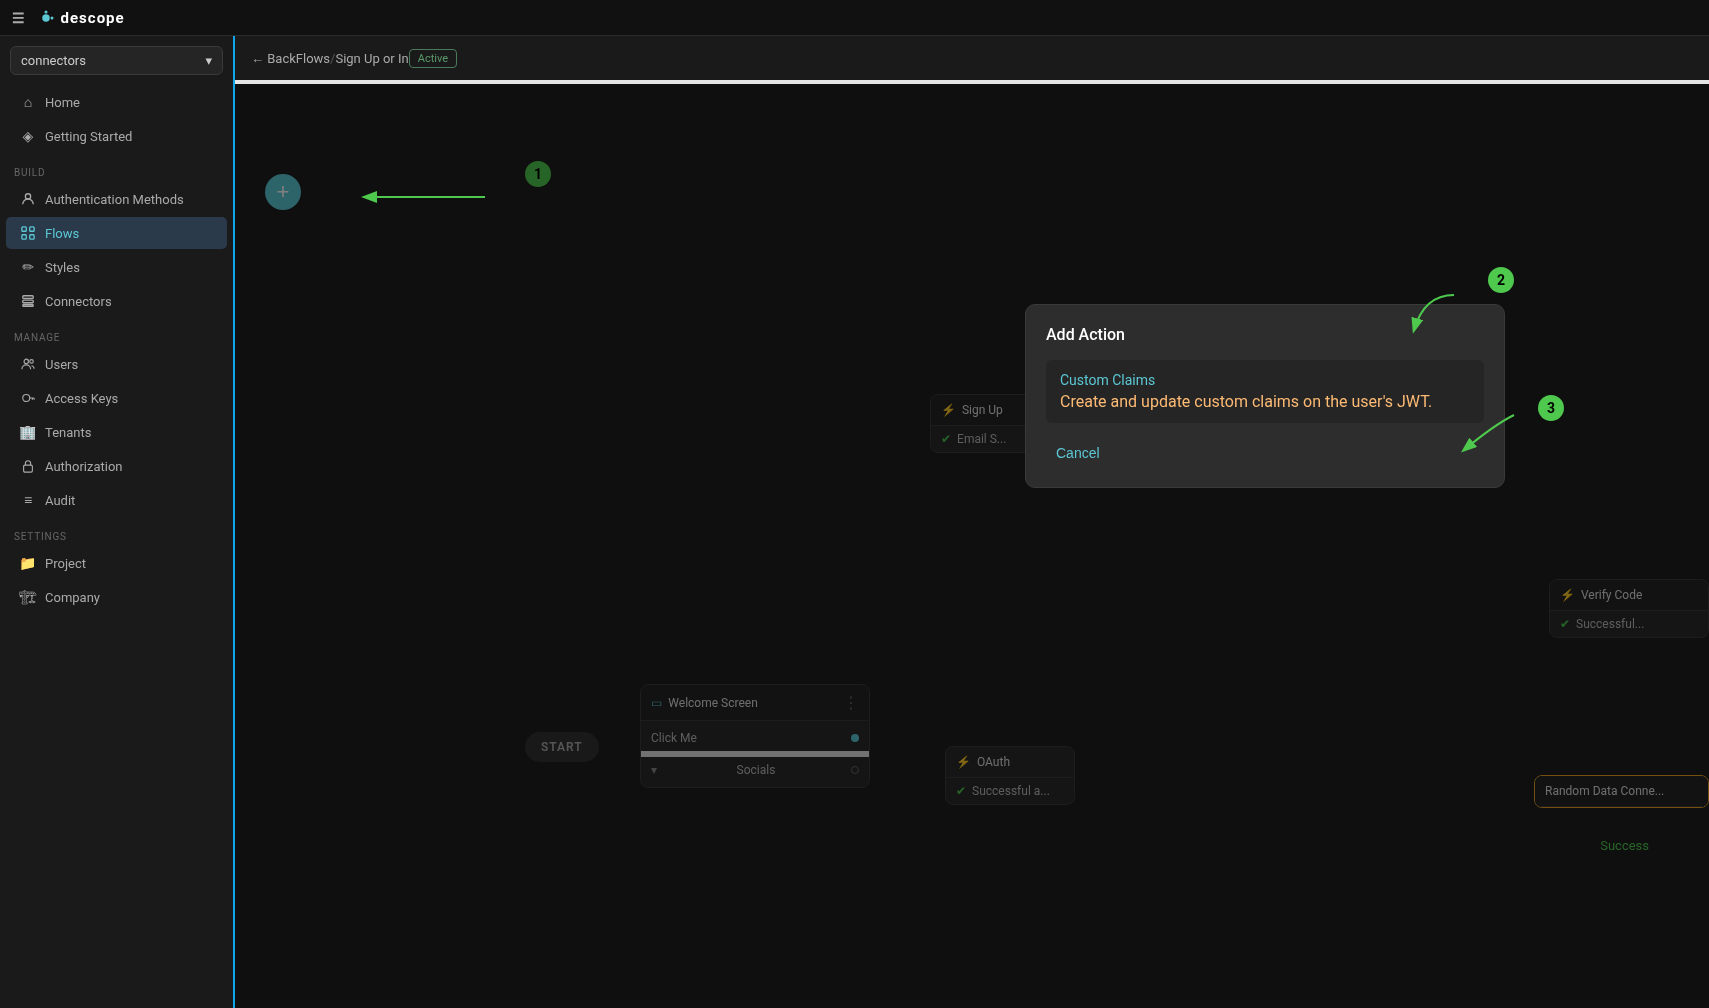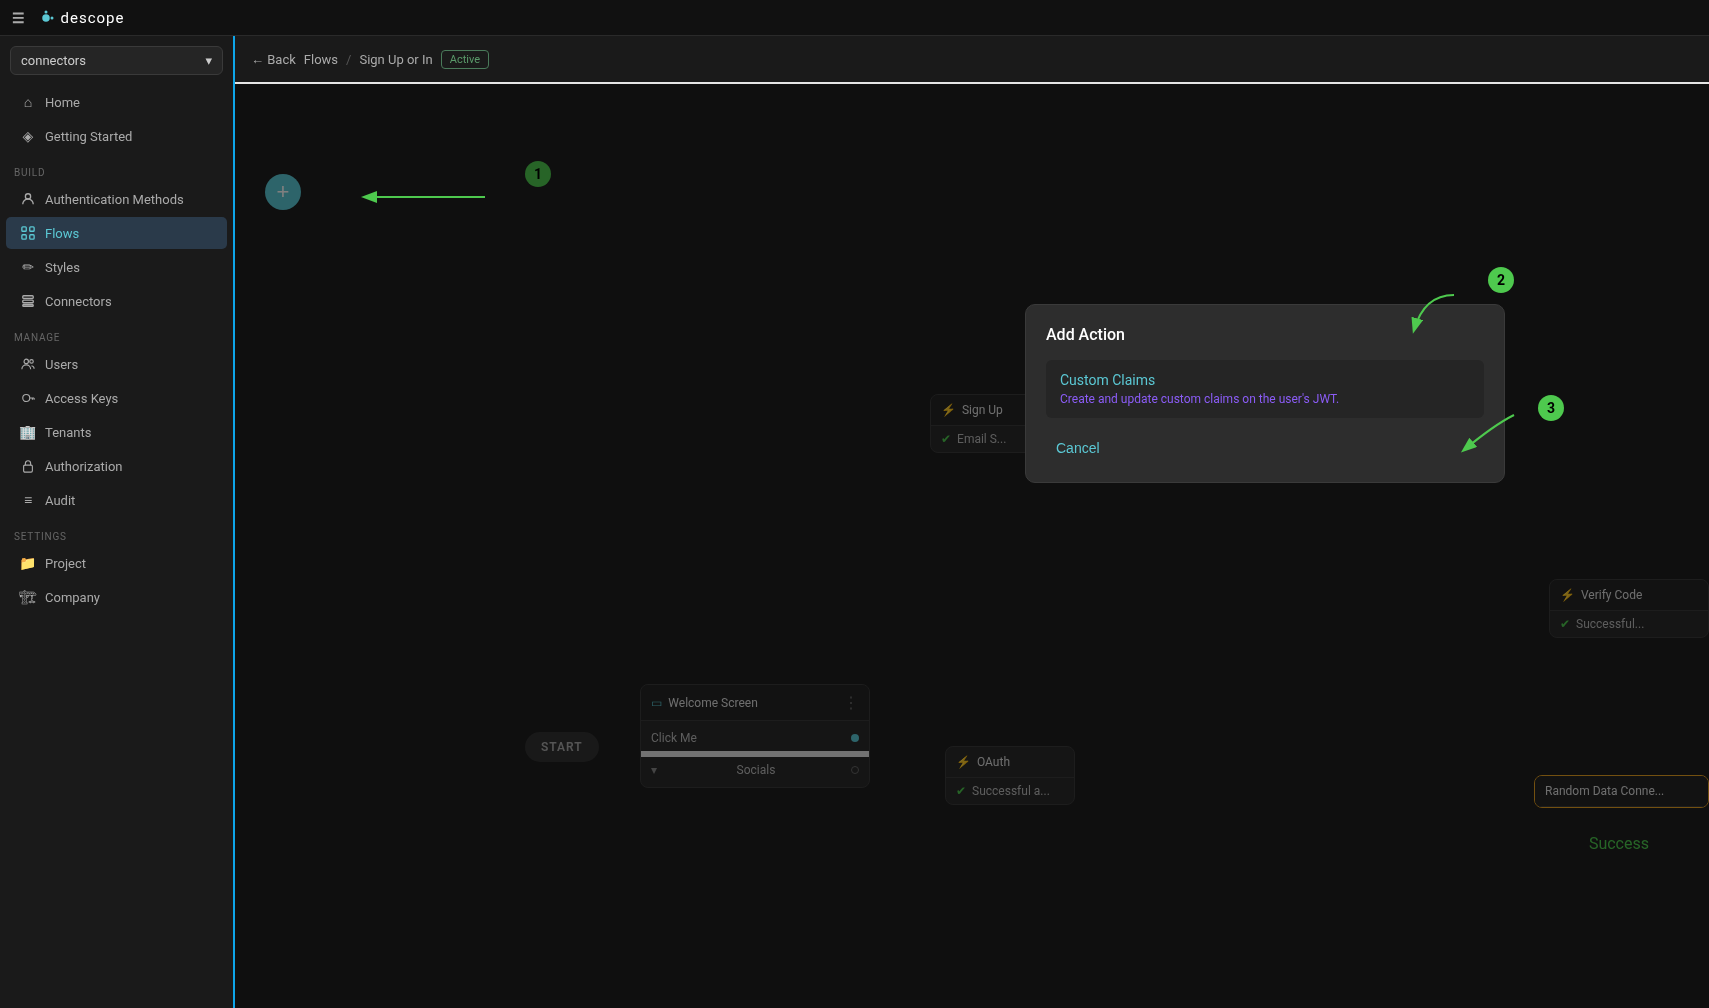--- a/index.html
+++ b/index.html
@@ -102,25 +102,24 @@
       flex-direction: column;
       background: #1e1e1e;
       overflow: hidden;
       position: relative;
     }
 
     
     .breadcrumb-bar {
       height: 48px;
       background: #1a1a1a;
-      border-bottom: 2px solid #e5e5e5;
+      border-bottom: 4px solid #e5e5e5;
       display: flex;
       align-items: center;
       padding: 0 16px;
-      gap: 8px;
       flex-shrink: 0;
     }
     .back-btn {
       display: flex;
       align-items: center;
       gap: 4px;
       color: #aaa;
       font-size: 13px;
       cursor: pointer;
     }
@@ -350,21 +349,21 @@
       color: #ddd;
       background: #252525;
       border-bottom: 1px solid #3a3a3a;
     }
 
     
     .success-bottom {
       position: absolute;
       bottom: 155px;
       right: 60px;
-      font-size: 16px;
+      font-size: 13px;
       color: #4ec94e;
     }
 
     
     .modal-overlay {
       position: absolute;
       top: 0; left: 0; right: 0; bottom: 0;
       background: rgba(0,0,0,0.5);
       z-index: 100;
     }
@@ -413,22 +412,22 @@
       border-radius: 6px;
       padding: 12px 14px;
       cursor: pointer;
     }
     .modal-result-title {
       font-size: 14px;
       color: #5bc8d4;
       margin-bottom: 4px;
     }
     .modal-result-desc {
-      font-size: 12px;
-      color: #8b5cf6;
+      font-size: 16px;
+      color: #fdba74;
     }
     .modal-footer {
       display: flex;
       justify-content: flex-start;
       margin-top: 16px;
     }
     .cancel-btn {
       background: transparent;
       border: none;
       color: #5bc8d4;
@@ -448,21 +447,21 @@
 <body>
 
 <div class="topbar">
   <div class="topbar-logo">
     <span style="color:#aaa;font-size:14px;margin-right:6px;">☰</span>
     <svg width="18" height="18" viewBox="0 0 24 24" fill="#5bc8d4">
       <circle cx="12" cy="12" r="5" fill="#5bc8d4"></circle>
       <circle cx="12" cy="4" r="2" fill="#5bc8d4"></circle>
       <circle cx="20" cy="12" r="2" fill="#5bc8d4"></circle>
     </svg>
-    <span style="font-size:15px;font-weight:400;color:#fff;letter-spacing:1px;">descope</span>
+    <span style="font-size:15px;font-weight:700;color:#fff;letter-spacing:1px;">descope</span>
   </div>
 </div>
 
 <div class="main-layout">
 
   <div class="sidebar">
     <div class="sidebar-selector">
       <span>connectors</span>
       <span>▾</span>
     </div>

